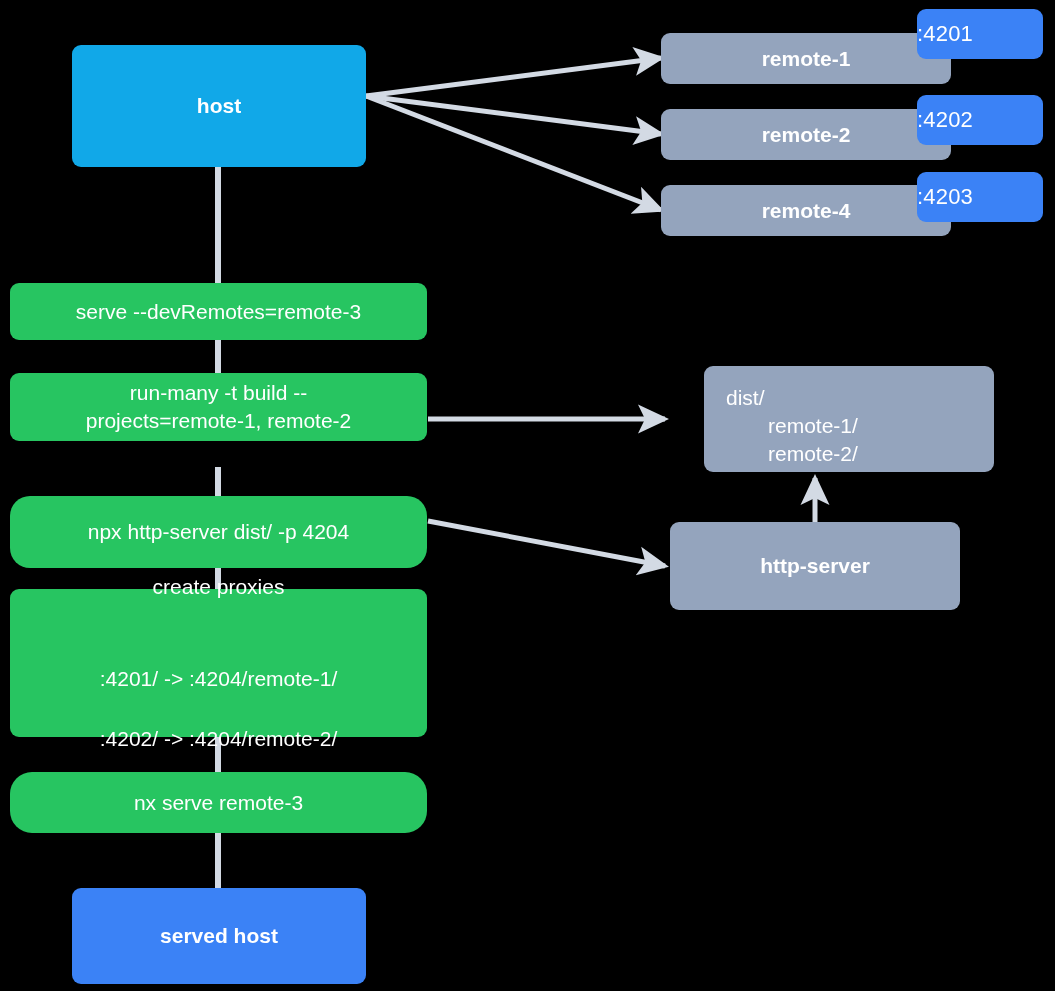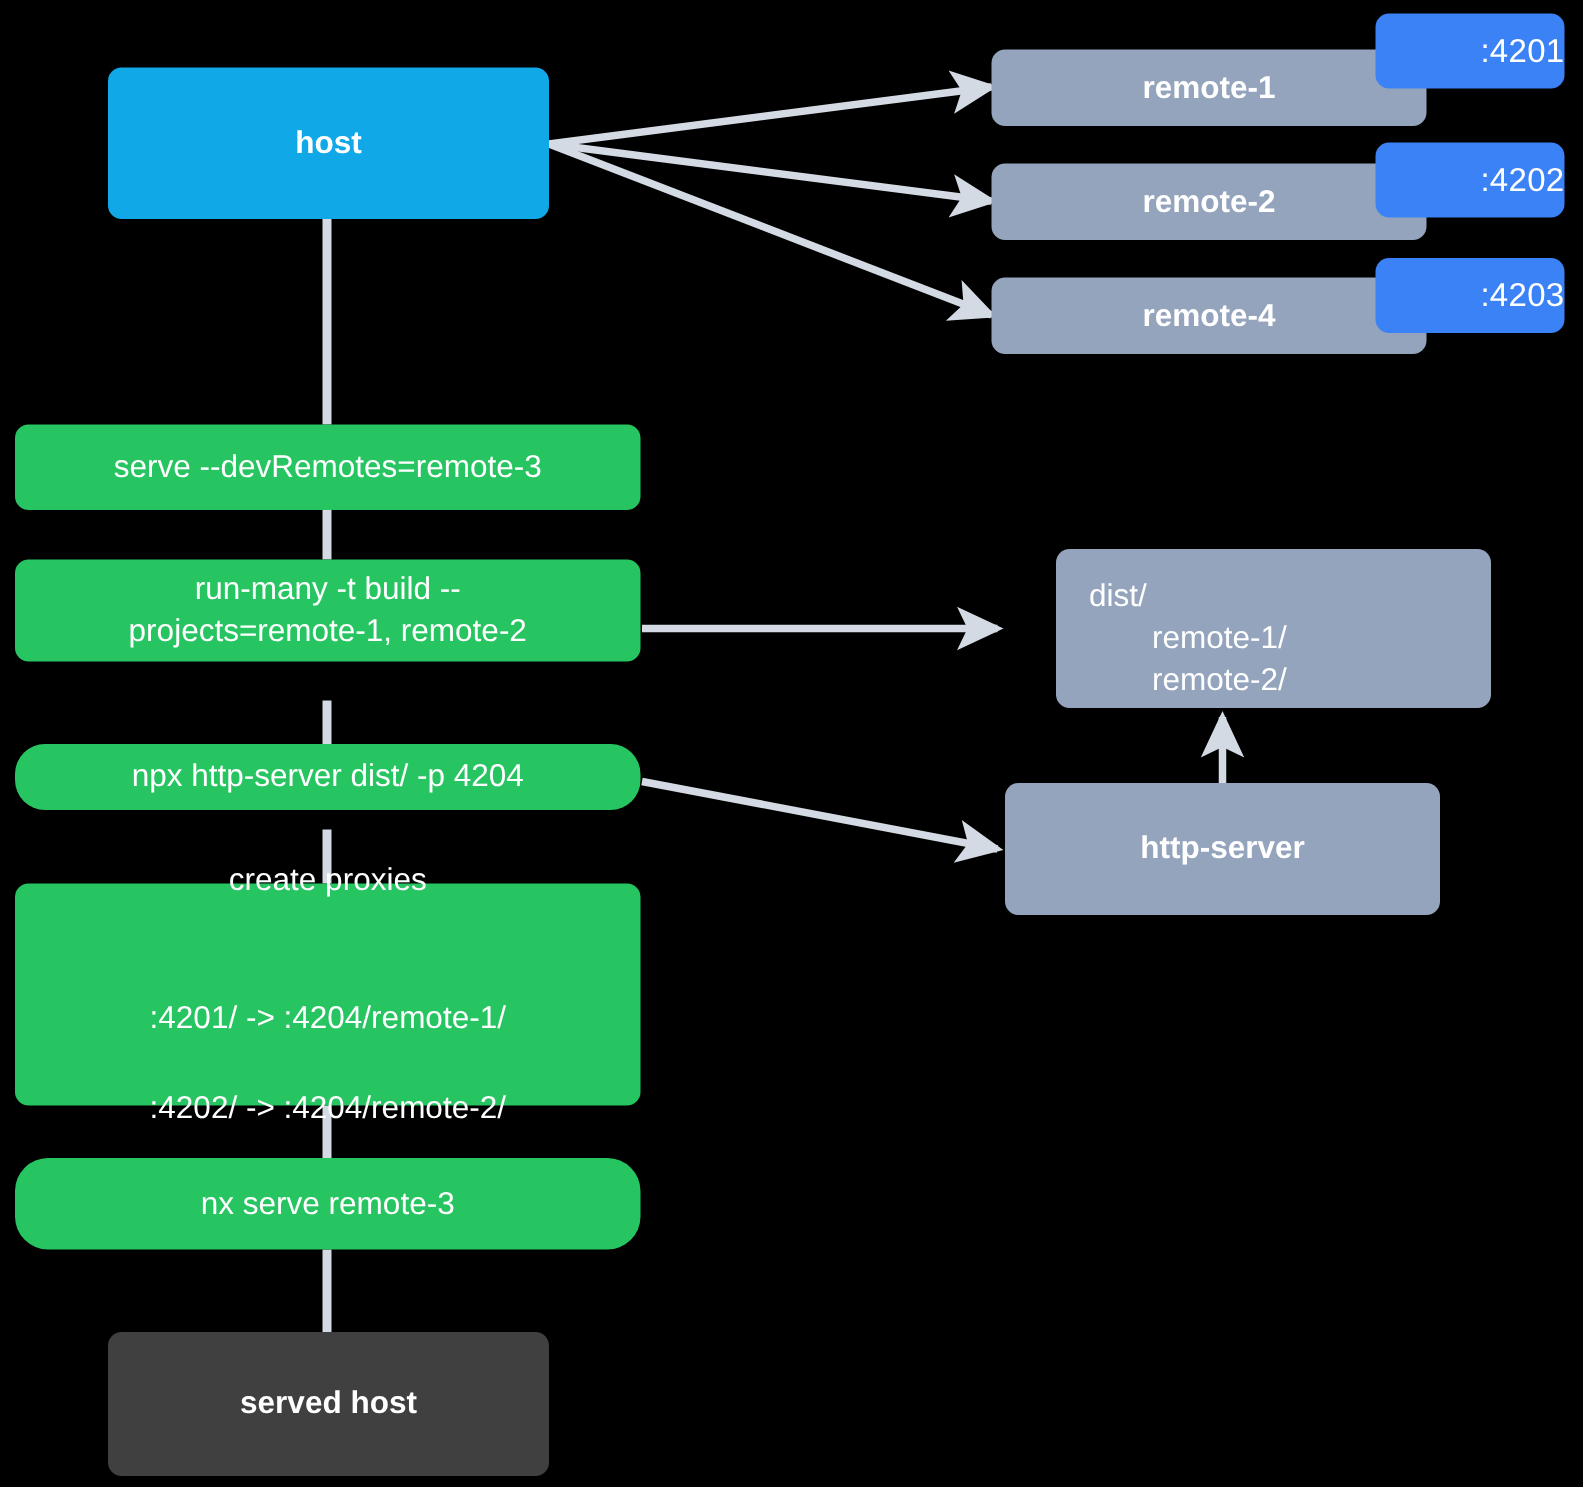--- a/index.html
+++ b/index.html
@@ -28,38 +28,38 @@
     flex-direction: column;
     align-items: center;
     justify-content: center;
     text-align: left;
     color: #ffffff;
     line-height: 1.32;
     white-space: pre-line;
   }
 
   .node.host        { background: #11a8e8; font-weight: bold; font-size: 21px; }
-  .node.servedhost  { background: #404040; font-weight: bold; font-size: 21px; }
+  .node.servedhost  { background: #3b82f6; font-weight: bold; font-size: 21px; }
   .node.remote      { background: #94a4bd; font-weight: bold; font-size: 21px; }
   .node.service     { background: #94a4bd; font-weight: bold; font-size: 21px; }
   .node.cmd         { background: #27c561; font-weight: normal; font-size: 21px; }
   .node.tree        { background: #94a4bd; font-weight: normal; font-size: 21px;
                       align-items: flex-start; text-align: left; }
 
   .badge {
     position: absolute;
     box-sizing: border-box;
     background: #3b82f6;
     color: #ffffff;
     border-radius: 9px;
     font-size: 22px;
     font-weight: normal;
     display: flex;
     align-items: center;
-    justify-content: flex-end;
+    justify-content: flex-start;
     letter-spacing: .2px;
   }
 
   .tree-line { display: block; }
   .tree-line.indent { padding-left: 42px; }
 
   .cmd-title { display: block; }
   .cmd-sub   { display: block; }
   .cmd-gap   { display: block; height: 26px; }
 
@@ -96,21 +96,21 @@
     <line class="edge" marker-end="url(#ah)" x1="366" y1="96" x2="661" y2="134"></line>
     <line class="edge" marker-end="url(#ah)" x1="366" y1="96" x2="661" y2="210"></line>
 
     <line class="edge" marker-end="url(#ah)" x1="428" y1="419" x2="665" y2="419"></line>
 
     <line class="edge" marker-end="url(#ah)" x1="428" y1="521" x2="665" y2="566"></line>
 
     <line class="edge" marker-end="url(#ah)" x1="815" y1="522" x2="815" y2="478"></line>
   </svg>
 
-  <div class="node host" style="left:72px; top:45px; width:294px; height:101px;">
+  <div class="node host" style="left:72px; top:45px; width:294px; height:122px;">
     <span>host</span>
   </div>
 
   <div class="node remote" style="left:661px; top:33px; width:290px; height:51px;">
     <span>remote-1</span>
   </div>
   <div class="badge" style="left:917px; top:9px; width:126px; height:50px;">
     <span>:4201</span>
   </div>
 
@@ -130,21 +130,21 @@
 
   <div class="node cmd" style="left:10px; top:283px; width:417px; height:57px;">
     <span>serve --devRemotes=remote-3</span>
   </div>
 
   <div class="node cmd" style="left:10px; top:373px; width:417px; height:68px;">
     <span class="cmd-title">run-many -t build --</span>
     <span class="cmd-sub">projects=remote-1, remote-2</span>
   </div>
 
-  <div class="node cmd" style="left:10px; top:496px; width:417px; height:44px;border-radius:20px;">
+  <div class="node cmd" style="left:10px; top:496px; width:417px; height:72px;border-radius:20px;">
     <span>npx http-server dist/ -p 4204</span>
   </div>
 
   <div class="node cmd" style="left:10px; top:589px; width:417px; height:148px;gap:32px;">
     <span class="cmd-title">create proxies</span>
     <span class="cmd-gap"></span>
     <span class="cmd-sub">:4201/ -&gt; :4204/remote-1/</span>
     <span class="cmd-sub">:4202/ -&gt; :4204/remote-2/</span>
   </div>
 

